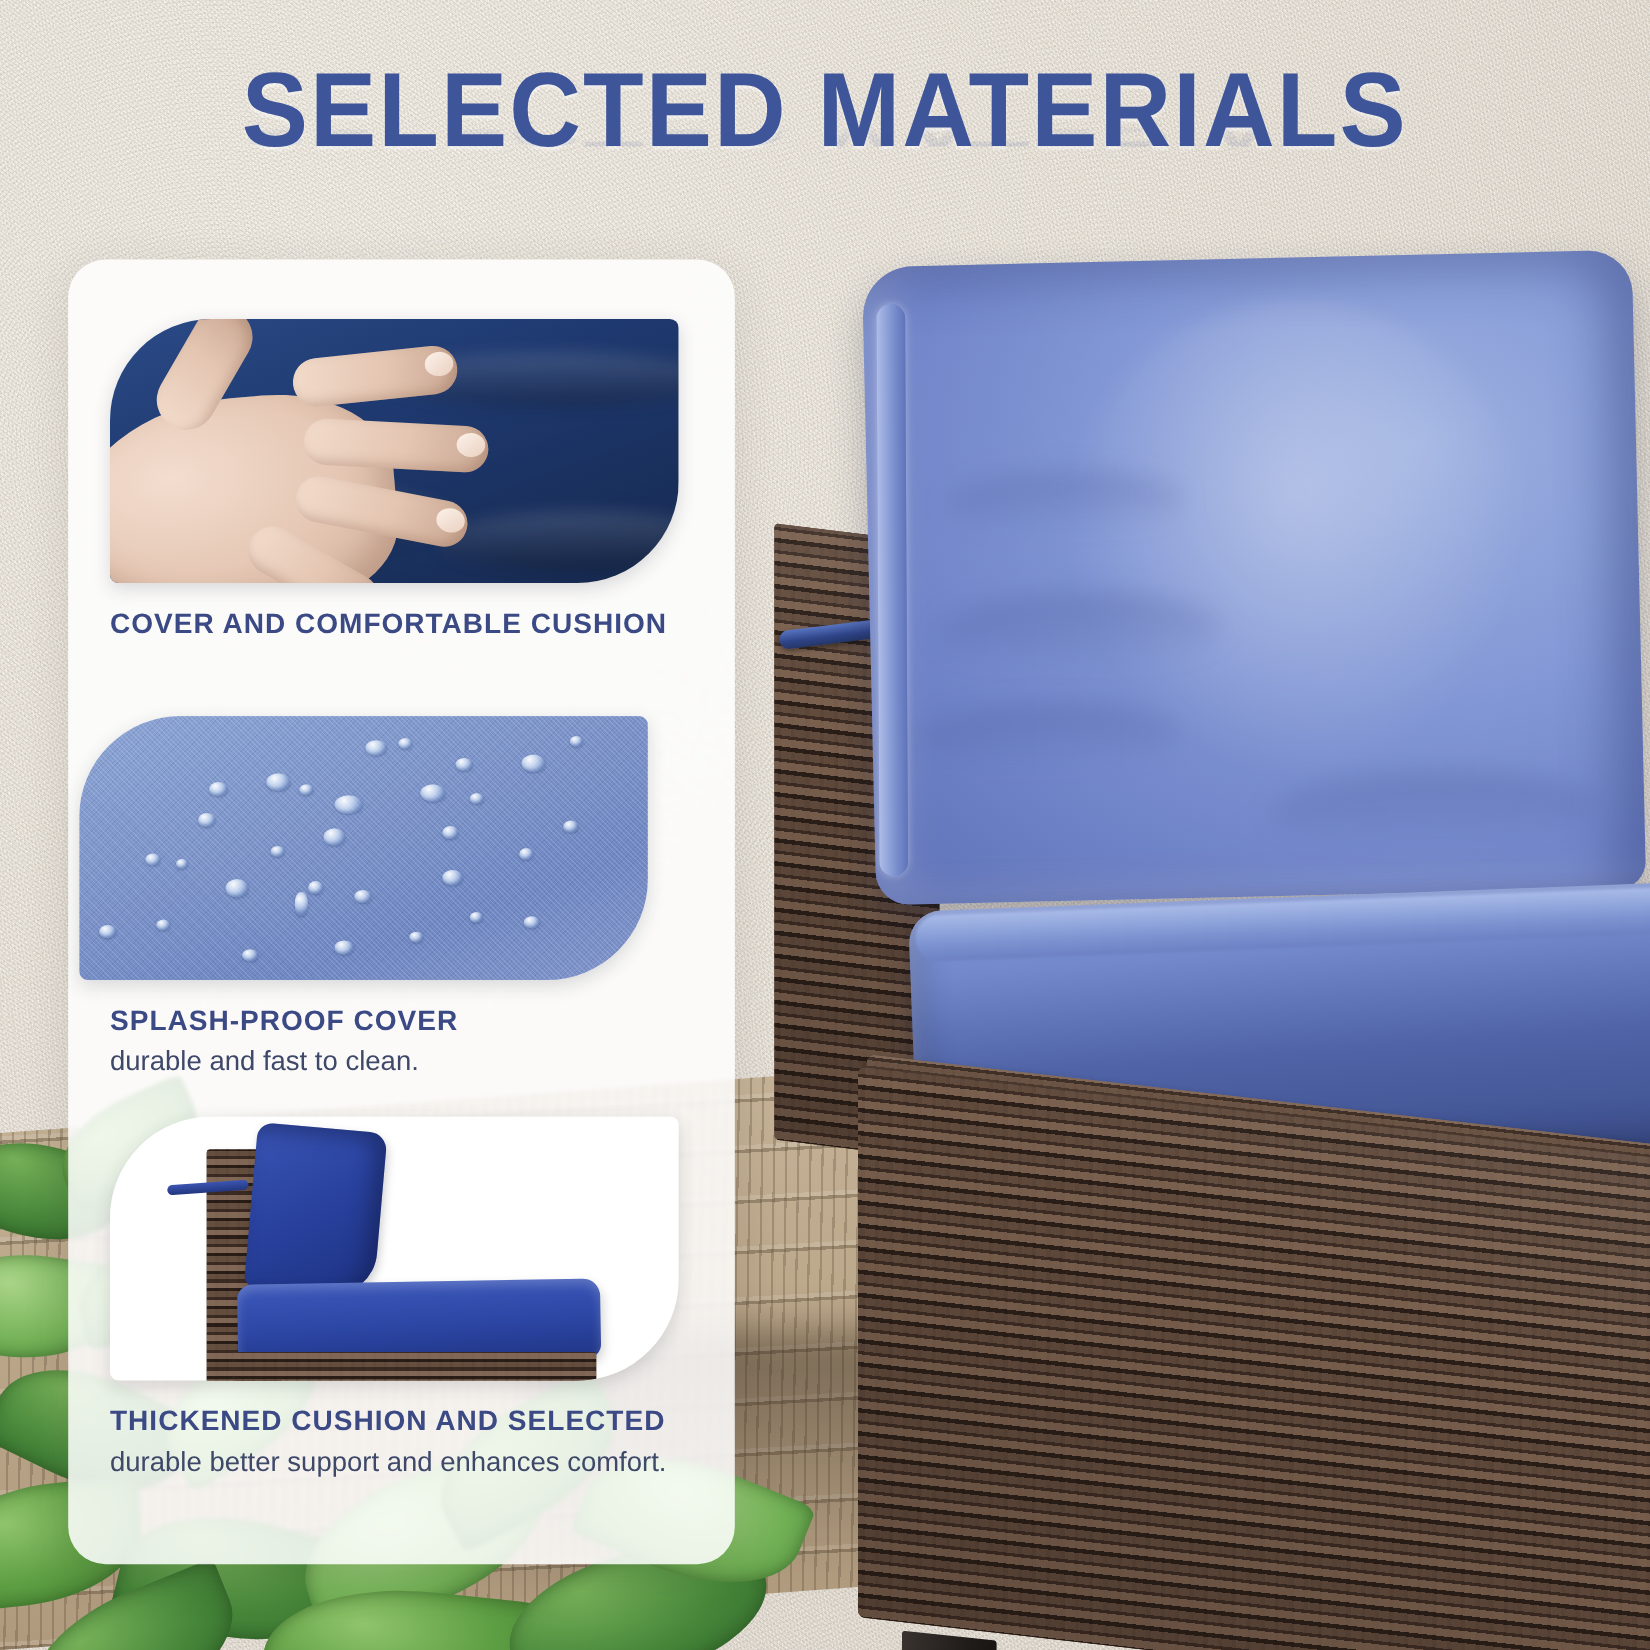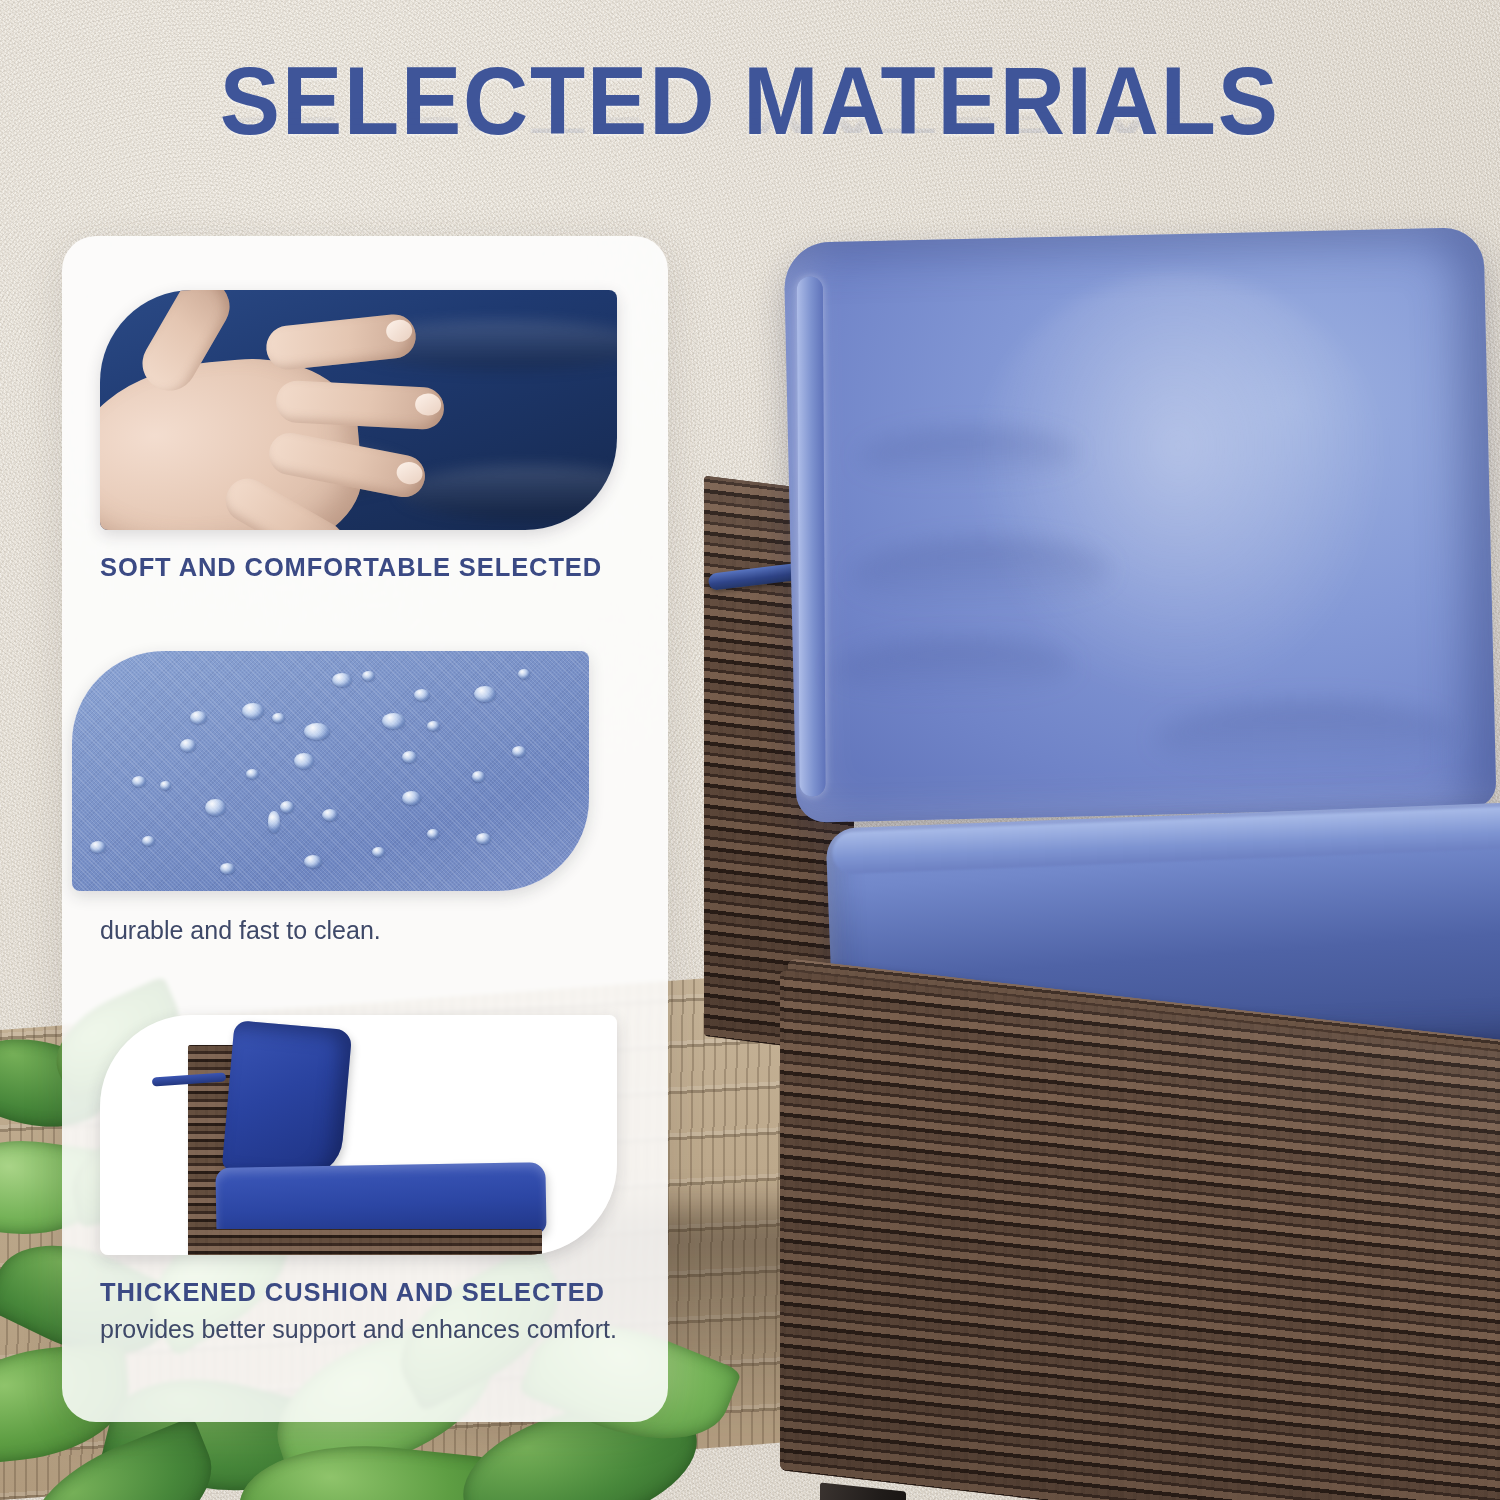--- a/index.html
+++ b/index.html
@@ -398,21 +398,21 @@
               <span class="nail"></span>
             </div>
           <div class="finger" style="left:150px;top:190px;width:130px;height:44px;transform:rotate(30deg);">
               <span class="nail"></span>
             </div>
         </div>
       </div>
     </div>
 
     <div class="cap c1">
-      <h3>SOFT AND COMFORTABLE SELECTED</h3>
+      <h3>COVER AND COMFORTABLE CUSHION</h3>
     </div>
 
     <div class="thumb t2">
       <div class="ph-water">
         <div class="twill"></div>
         <div class="drop" style="left:118px;top:60px;width:17px;height:13px;"></div>
         <div class="drop" style="left:170px;top:52px;width:22px;height:16px;"></div>
         <div class="drop" style="left:200px;top:62px;width:13px;height:10px;"></div>
         <div class="drop" style="left:108px;top:88px;width:16px;height:13px;"></div>
         <div class="drop" style="left:232px;top:72px;width:26px;height:17px;"></div>
@@ -439,40 +439,41 @@
         <div class="drop" style="left:355px;top:178px;width:12px;height:10px;"></div>
         <div class="drop" style="left:404px;top:182px;width:15px;height:11px;"></div>
         <div class="drop" style="left:196px;top:160px;width:12px;height:22px;border-radius:45%;"></div>
         <div class="drop" style="left:60px;top:125px;width:14px;height:11px;"></div>
         <div class="drop" style="left:88px;top:130px;width:11px;height:9px;"></div>
         <div class="drop" style="left:174px;top:118px;width:13px;height:10px;"></div>
       </div>
     </div>
 
     <div class="cap c2">
+      <h3>SPLASH-PROOF COVER</h3>
       <p>durable and fast to clean.</p>
     </div>
 
     <div class="thumb t3">
       <div class="ph-render">
         <div class="rn-backpanel">
           <div class="weave fine"></div>
         </div>
         <div class="rn-strap"></div>
         <div class="rn-backcush"></div>
         <div class="rn-seat"></div>
         <div class="rn-base">
           <div class="weave fine"></div>
         </div>
       </div>
     </div>
 
     <div class="cap c3">
       <h3>THICKENED CUSHION AND SELECTED</h3>
-      <p>provides better support and enhances comfort.</p>
+      <p>durable better support and enhances comfort.</p>
     </div>
 
   </div>
 
   <div class="title-wrap">
     <div class="title">SELECTED MATERIALS</div>
     <div class="title-refl">SELECTED MATERIALS</div>
   </div>
 
 </div>

